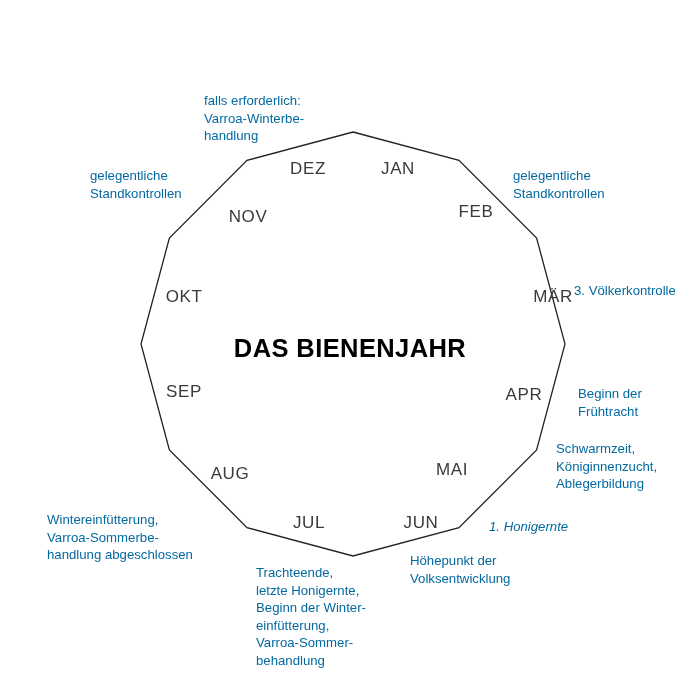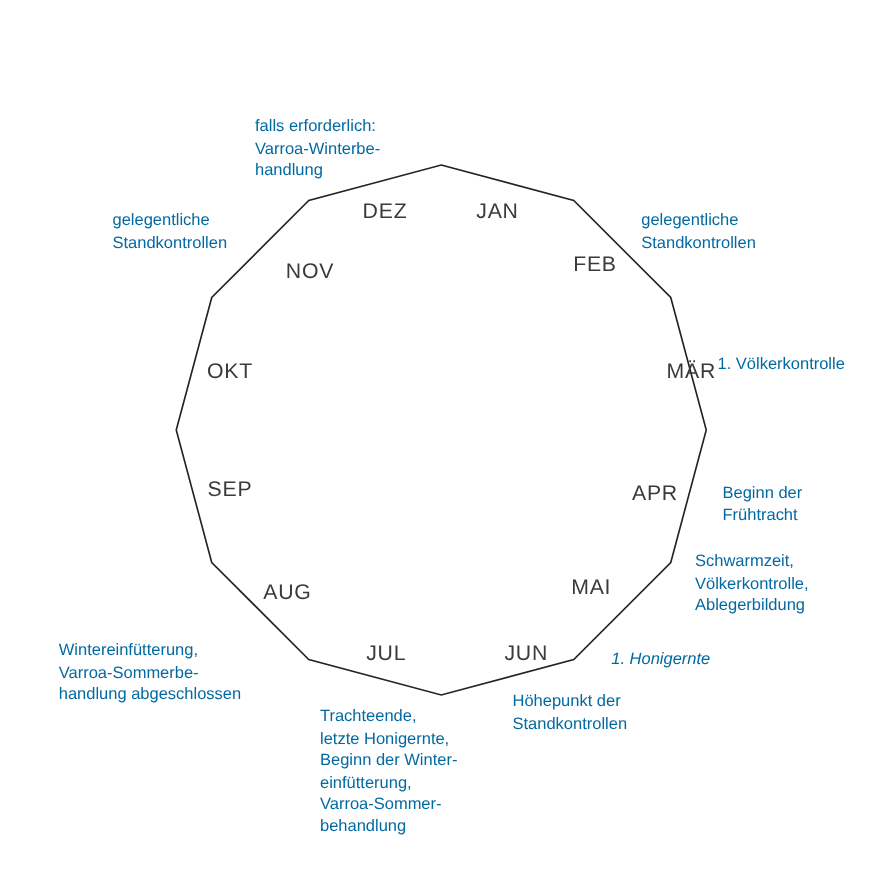--- a/index.html
+++ b/index.html
@@ -60,52 +60,53 @@
 
   <svg id="wheel-svg" viewBox="0 0 700 700">
     <polygon id="wheel-polygon" points="353.00,132.00 459.00,160.40 536.60,238.00 565.00,344.00 536.60,450.00 459.00,527.60 353.00,556.00 247.00,527.60 169.40,450.00 141.00,344.00 169.40,238.00 247.00,160.40" fill="none" stroke="#222222" stroke-width="1.3" stroke-linejoin="miter"></polygon>
   </svg>
 
   <div id="month-layer">
       <div class="month-label" style="left: 398px; top: 169px;">JAN</div>
       <div class="month-label" style="left: 476px; top: 212px;">FEB</div>
       <div class="month-label" style="left: 527px; top: 297px; margin-left: 26px;">MÄR</div>
       <div class="month-label" style="left: 524px; top: 395px;">APR</div>
-      <div class="month-label" style="left: 473px; top: 470px;">MAI</div>
+      <div class="month-label" style="left: 452px; top: 470px;">MAI</div>
       <div class="month-label" style="left: 397px; top: 523px; margin-left: 24px;">JUN</div>
       <div class="month-label" style="left: 309px; top: 523px;">JUL</div>
       <div class="month-label" style="left: 230px; top: 474px;">AUG</div>
       <div class="month-label" style="left: 184px; top: 392px;">SEP</div>
       <div class="month-label" style="left: 184px; top: 297px;">OKT</div>
       <div class="month-label" style="left: 248px; top: 217px;">NOV</div>
       <div class="month-label" style="left: 308px; top: 169px;">DEZ</div>
     </div>
 
   <div id="note-layer">
       <div class="note" style="left: 204px; top: 92px;">falls erforderlich:
 Varroa-Winterbe-
 handlung</div>
       <div class="note" style="left: 90px; top: 167px;">gelegentliche
 Standkontrollen</div>
       <div class="note" style="left: 513px; top: 167px;">gelegentliche
 Standkontrollen</div>
-      <div class="note" style="left: 574px; top: 282px;">1. Völkerkontrolle</div>
+      <div class="note" style="left: 574px; top: 282px;">3. Völkerkontrolle</div>
       <div class="note" style="left: 578px; top: 385px;">Beginn der
 Frühtracht</div>
       <div class="note" style="left: 556px; top: 440px;">Schwarmzeit,
-Völkerkontrolle,
+Königinnenzucht,
 Ablegerbildung</div>
       <div class="note" style="left: 489px; top: 518px; font-style: italic;">1. Honigernte</div>
       <div class="note" style="left: 410px; top: 552px;">Höhepunkt der
-Standkontrollen</div>
+Volksentwicklung</div>
       <div class="note" style="left: 256px; top: 564px;">Trachteende,
 letzte Honigernte,
 Beginn der Winter-
 einfütterung,
 Varroa-Sommer-
 behandlung</div>
       <div class="note" style="left: 47px; top: 511px;">Wintereinfütterung,
 Varroa-Sommerbe-
 handlung abgeschlossen</div>
     </div>
 
+  <div id="center-title">DAS BIENENJAHR</div>
 
 </div>
 
 </body></html>

